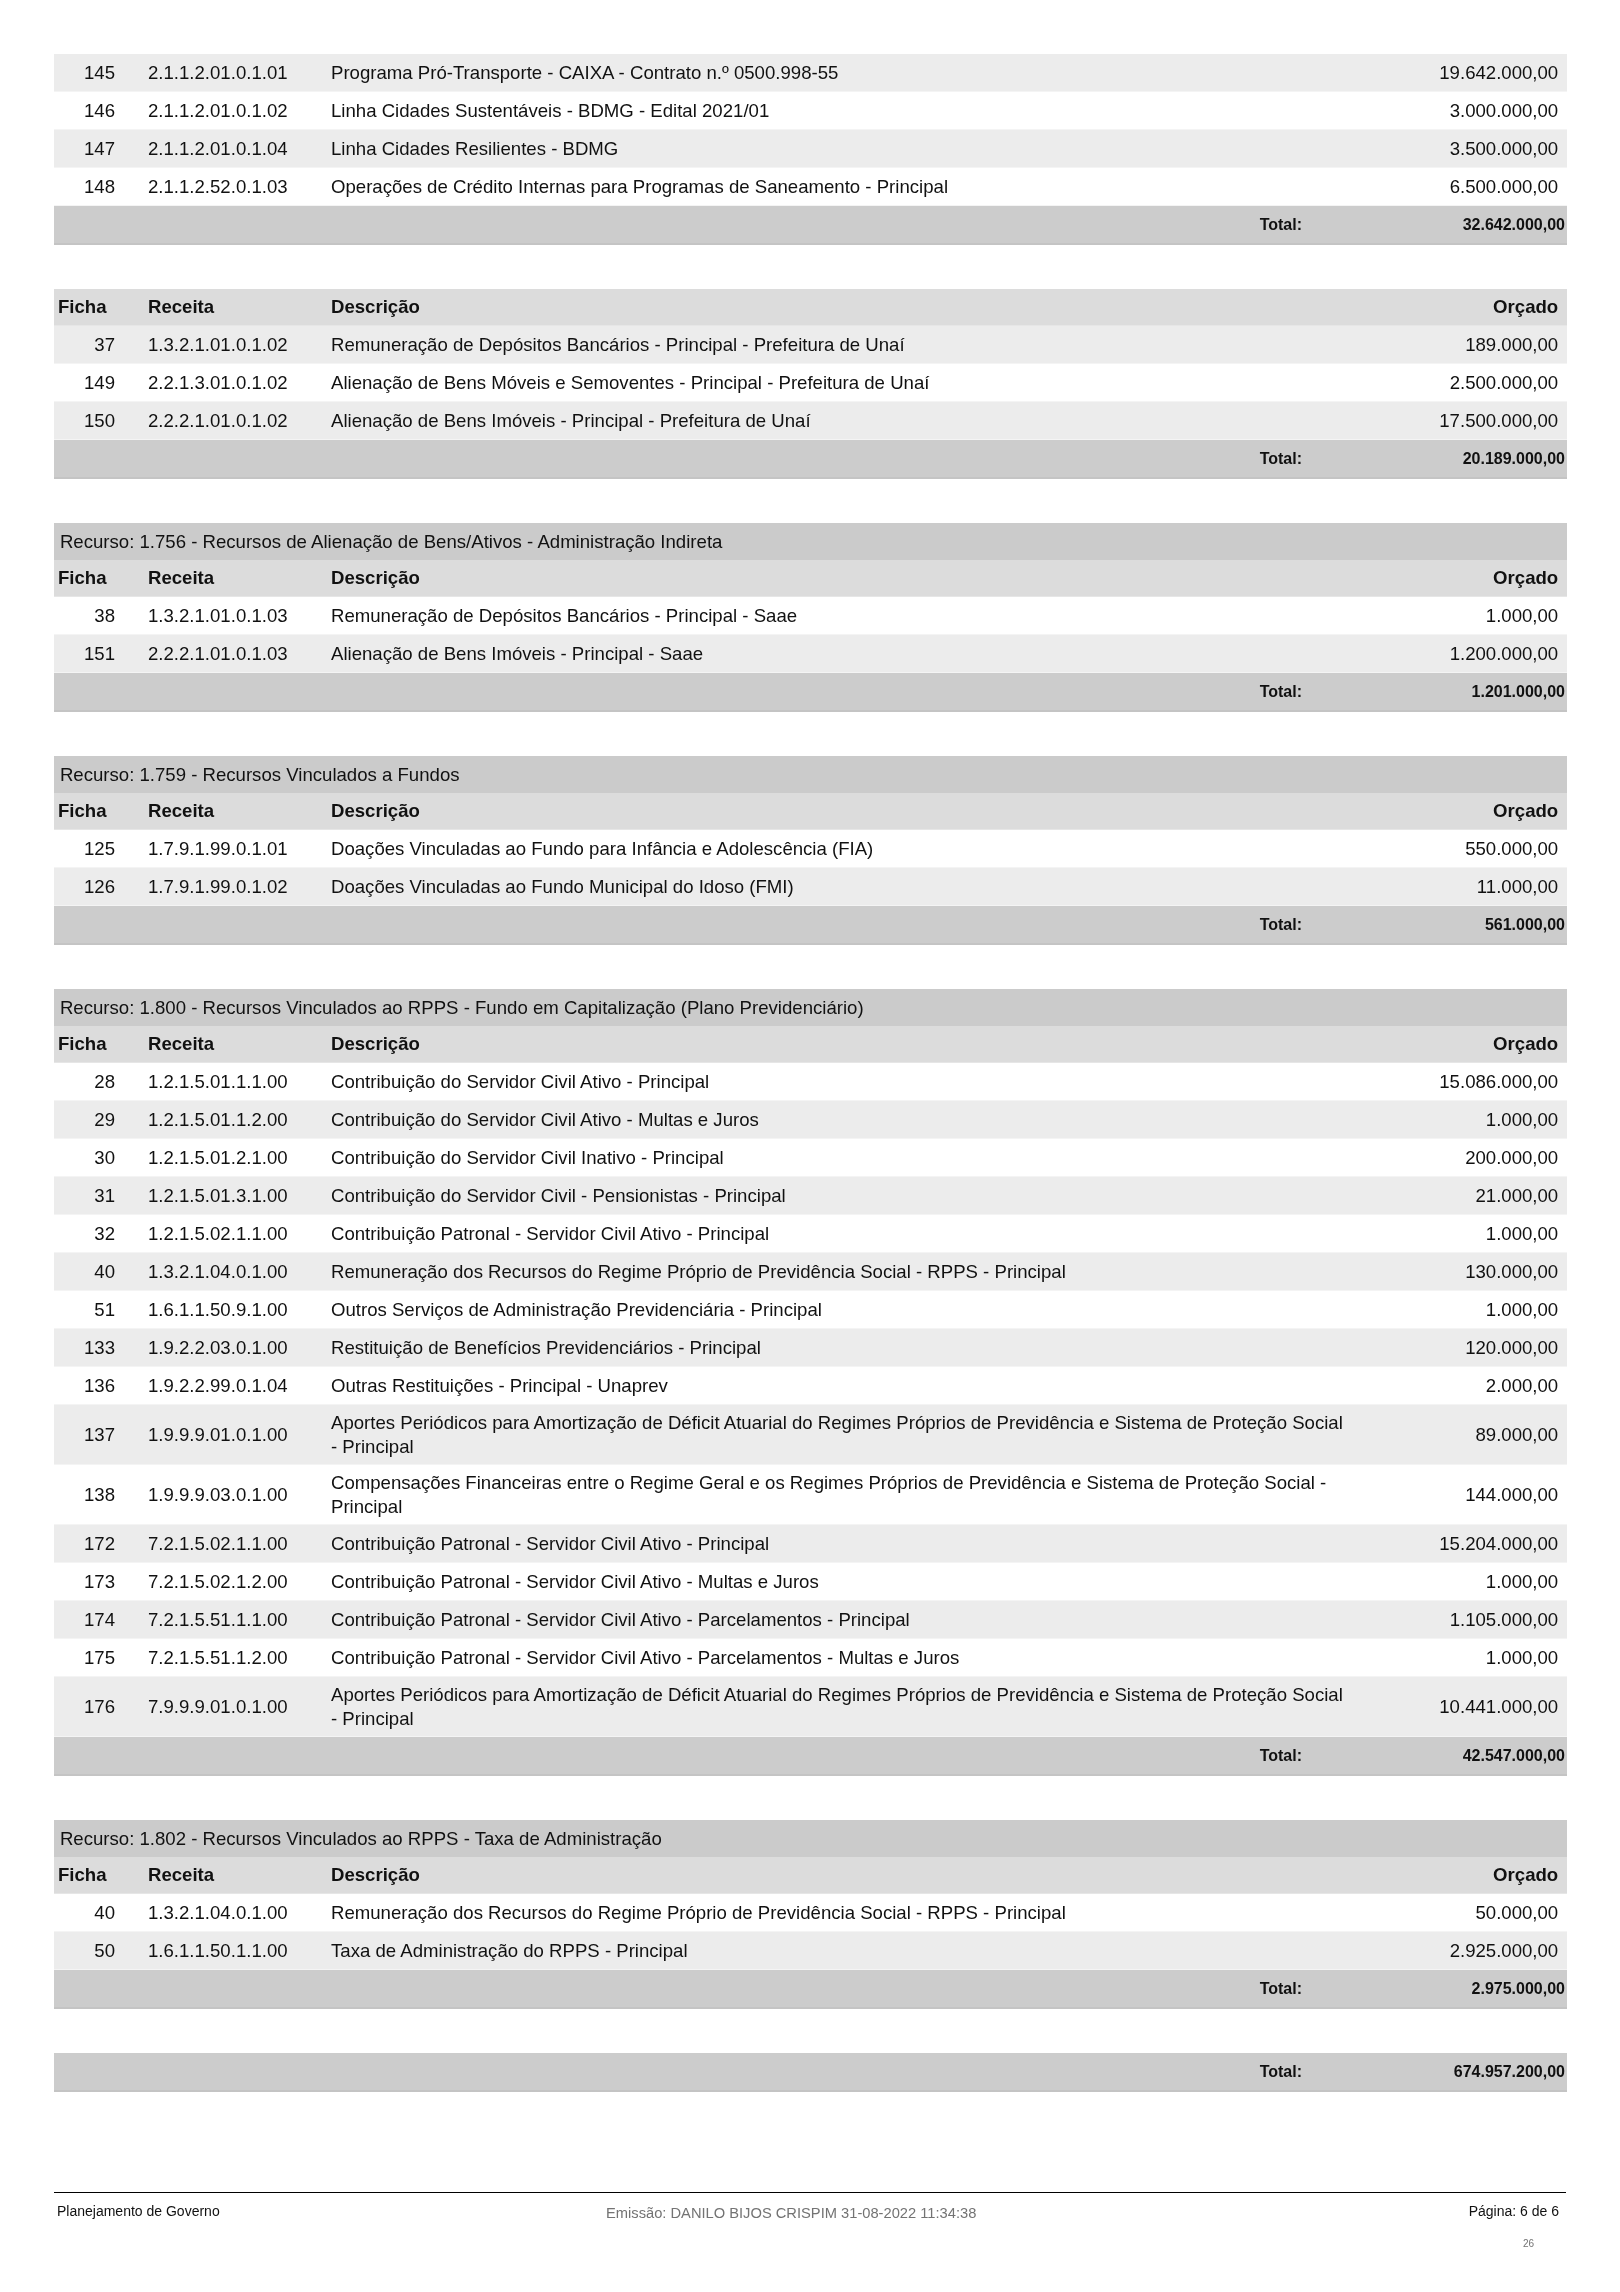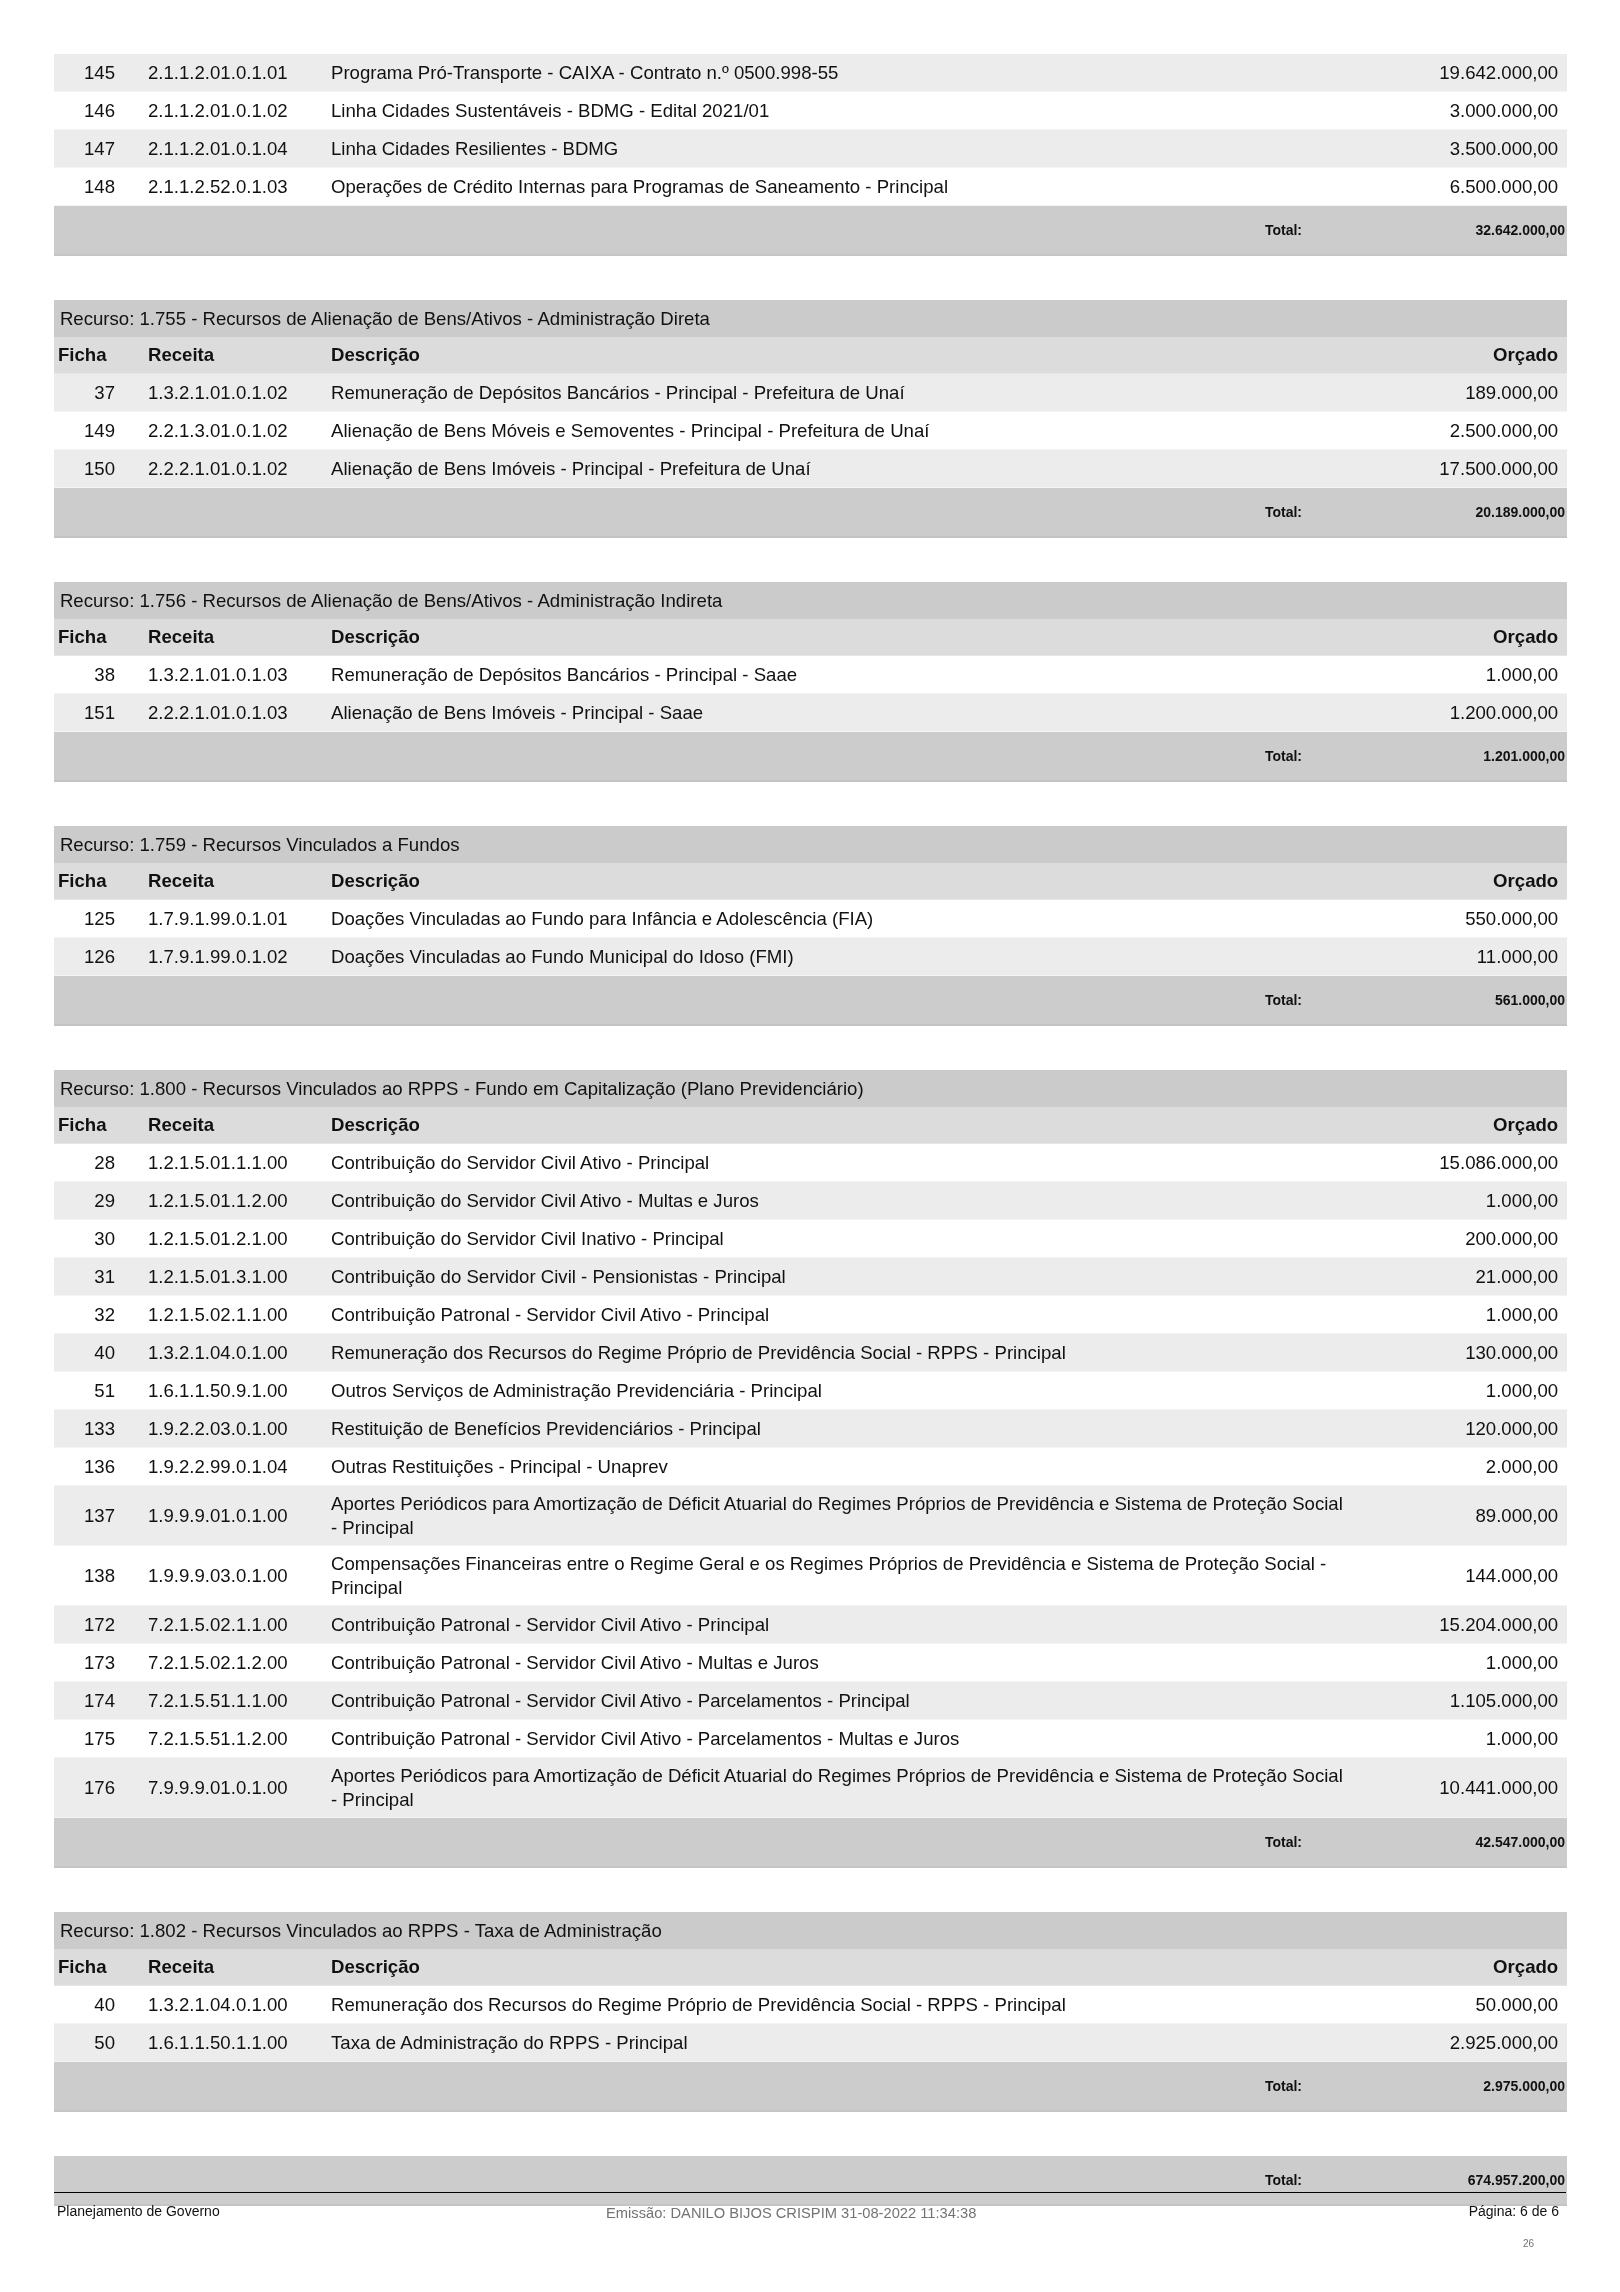--- a/index.html
+++ b/index.html
@@ -24,21 +24,21 @@
   .row.white { background: #ffffff; }
   .col-header { background: #dcdcdc; height: 37px; border-bottom: 1px solid #e6e6e6; }
   .c-ficha { width: 61px; text-align: right; flex: 0 0 61px; }
   .col-header .c-ficha { text-align: left; padding-left: 4px; box-sizing: border-box; }
   .c-receita { flex: 0 0 186px; padding-left: 33px; box-sizing: border-box; white-space: nowrap; }
   .col-header .c-receita { padding-left: 33px; }
   .c-desc { flex: 1 1 auto; padding-left: 30px; padding-right: 19.6px; box-sizing: border-box; line-height: 23.5px; }
   .c-valor { flex: 0 0 196px; text-align: right; padding-right: 8.8px; box-sizing: border-box; white-space: nowrap; }
   .total-row {
     display: flex; justify-content: flex-end; align-items: center;
-    height: 50px; background: #cccccc; font-size: 14px; font-weight: bold;
+    height: 39px; background: #cccccc; font-size: 16px; font-weight: bold;
     border-bottom: 2px solid #c4c4c4; box-sizing: border-box;
   }
   .total-label { width: 118px; text-align: right; margin-right: 69px; }
   .total-value { width: 196px; text-align: right; padding-right: 2px; box-sizing: border-box; }
   .grand-total { margin-top: 0; }
   #footer-line { position: absolute; left: 54px; top: 2192px; width: 1512px; height: 1px; background: #000000; }
   .footer-text { position: absolute; top: 2203px; font-size: 14px; white-space: nowrap; }
   #footer-left { left: 57px; color: #111111; }
   #footer-center { left: 606px; color: #737373; font-size: 14.7px; top: 2205px; }
   #footer-right { right: 61px; color: #111111; }
@@ -72,21 +72,20 @@
         <div class="c-receita">2.1.1.2.52.0.1.03</div>
         <div class="c-desc">Operações de Crédito Internas para Programas de Saneamento - Principal</div>
         <div class="c-valor">6.500.000,00</div>
       </div>
       <div class="total-row">
         <div class="total-label">Total:</div>
         <div class="total-value">32.642.000,00</div>
       </div>
     </div>
     <div class="section">
-      <div class="sec-header">Recurso: 1.755 - Recursos de Alienação de Bens/Ativos - Administração Direta</div>
       <div class="row col-header" style="font-weight: bold;">
         <div class="c-ficha">Ficha</div>
         <div class="c-receita">Receita</div>
         <div class="c-desc">Descrição</div>
         <div class="c-valor">Orçado</div>
       </div>
       <div class="row alt">
         <div class="c-ficha">37</div>
         <div class="c-receita">1.3.2.1.01.0.1.02</div>
         <div class="c-desc">Remuneração de Depósitos Bancários - Principal - Prefeitura de Unaí</div>

